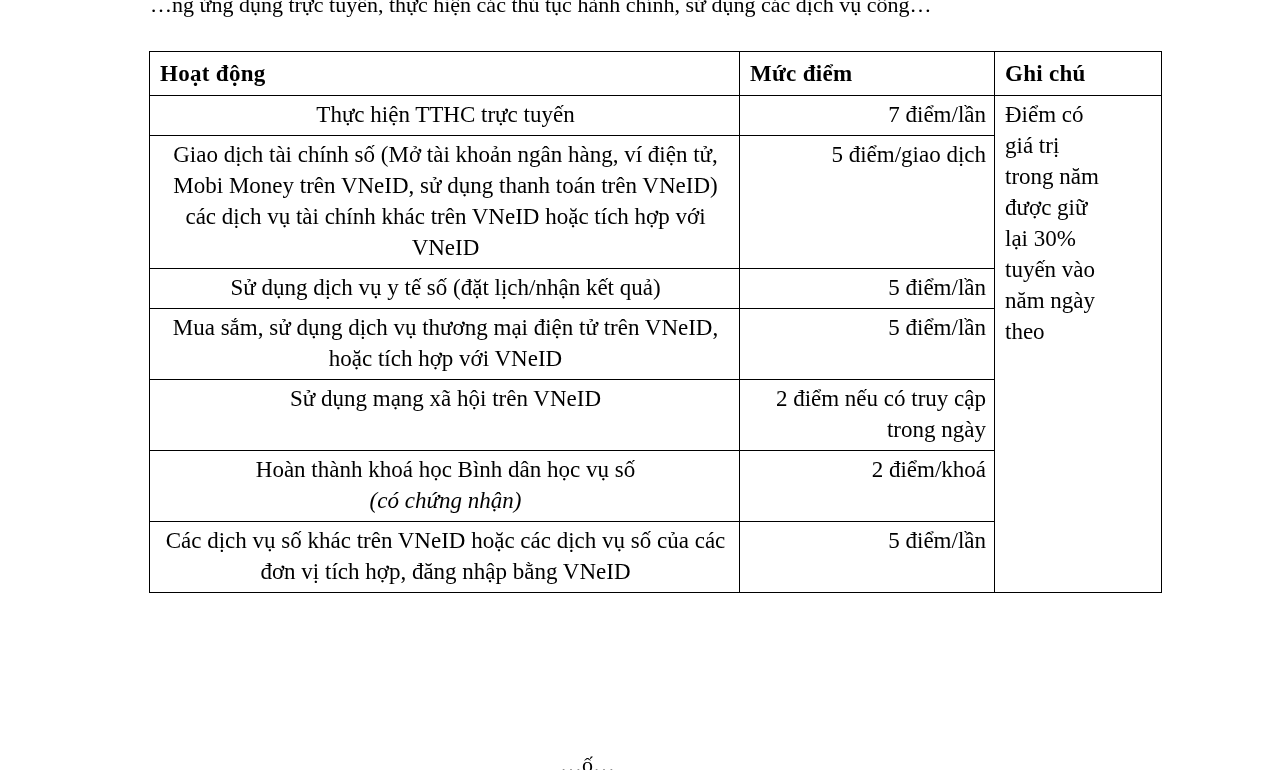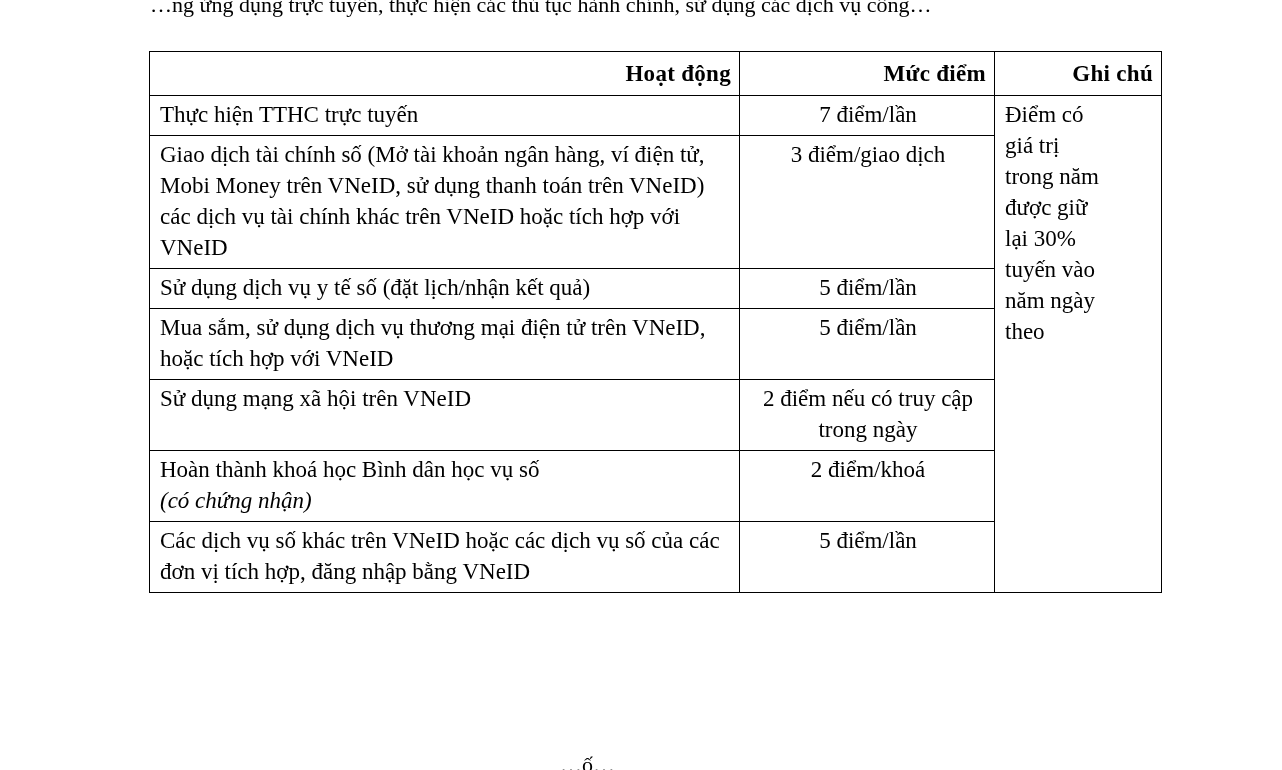--- a/index.html
+++ b/index.html
@@ -58,37 +58,37 @@
   table.score-table th {
     border: 1.5px solid #000000;
     vertical-align: top;
     padding: 3px 8px 5px 10px;
     font-size: 23px;
     line-height: 31px;
     font-family: "Liberation Serif", serif;
   }
 
   table.score-table thead th {
-    text-align: right;
+    text-align: left;
     font-weight: bold;
     padding-top: 6px;
     padding-bottom: 6px;
     font-size: 23px;
     letter-spacing: 0.3px;
   }
 
   .col-activity { width: 590px; }
   .col-score    { width: 255px; }
   .col-note     { width: 167px; }
 
   td.activity {
-    text-align: left;
+    text-align: center;
   }
   td.score {
-    text-align: center;
+    text-align: right;
     padding-left: 6px;
     padding-right: 6px;
   }
   td.note {
     text-align: left;
     vertical-align: top;
     padding-left: 4px;
     padding-right: 4px;
     line-height: 33px;
   }
@@ -131,21 +131,21 @@
           <span class="sub-line">trong năm</span>
           <span class="sub-line">được giữ</span>
           <span class="sub-line">lại 30%</span>
           <span class="sub-line">tuyến vào</span>
           <span class="sub-line">năm ngày</span>
           <span class="sub-line">theo</span>
         </td>
       </tr>
       <tr>
         <td class="activity">Giao dịch tài chính số (Mở tài khoản ngân hàng, ví điện tử, Mobi Money trên VNeID, sử dụng thanh toán trên VNeID) các dịch vụ tài chính khác trên VNeID hoặc tích hợp với VNeID</td>
-        <td class="score">3 điểm/giao dịch</td>
+        <td class="score">5 điểm/giao dịch</td>
       </tr>
       <tr>
         <td class="activity">Sử dụng dịch vụ y tế số (đặt lịch/nhận kết quả)</td>
         <td class="score">5 điểm/lần</td>
       </tr>
       <tr>
         <td class="activity">Mua sắm, sử dụng dịch vụ thương mại điện tử trên VNeID, hoặc tích hợp với VNeID</td>
         <td class="score">5 điểm/lần</td>
       </tr>
       <tr>

